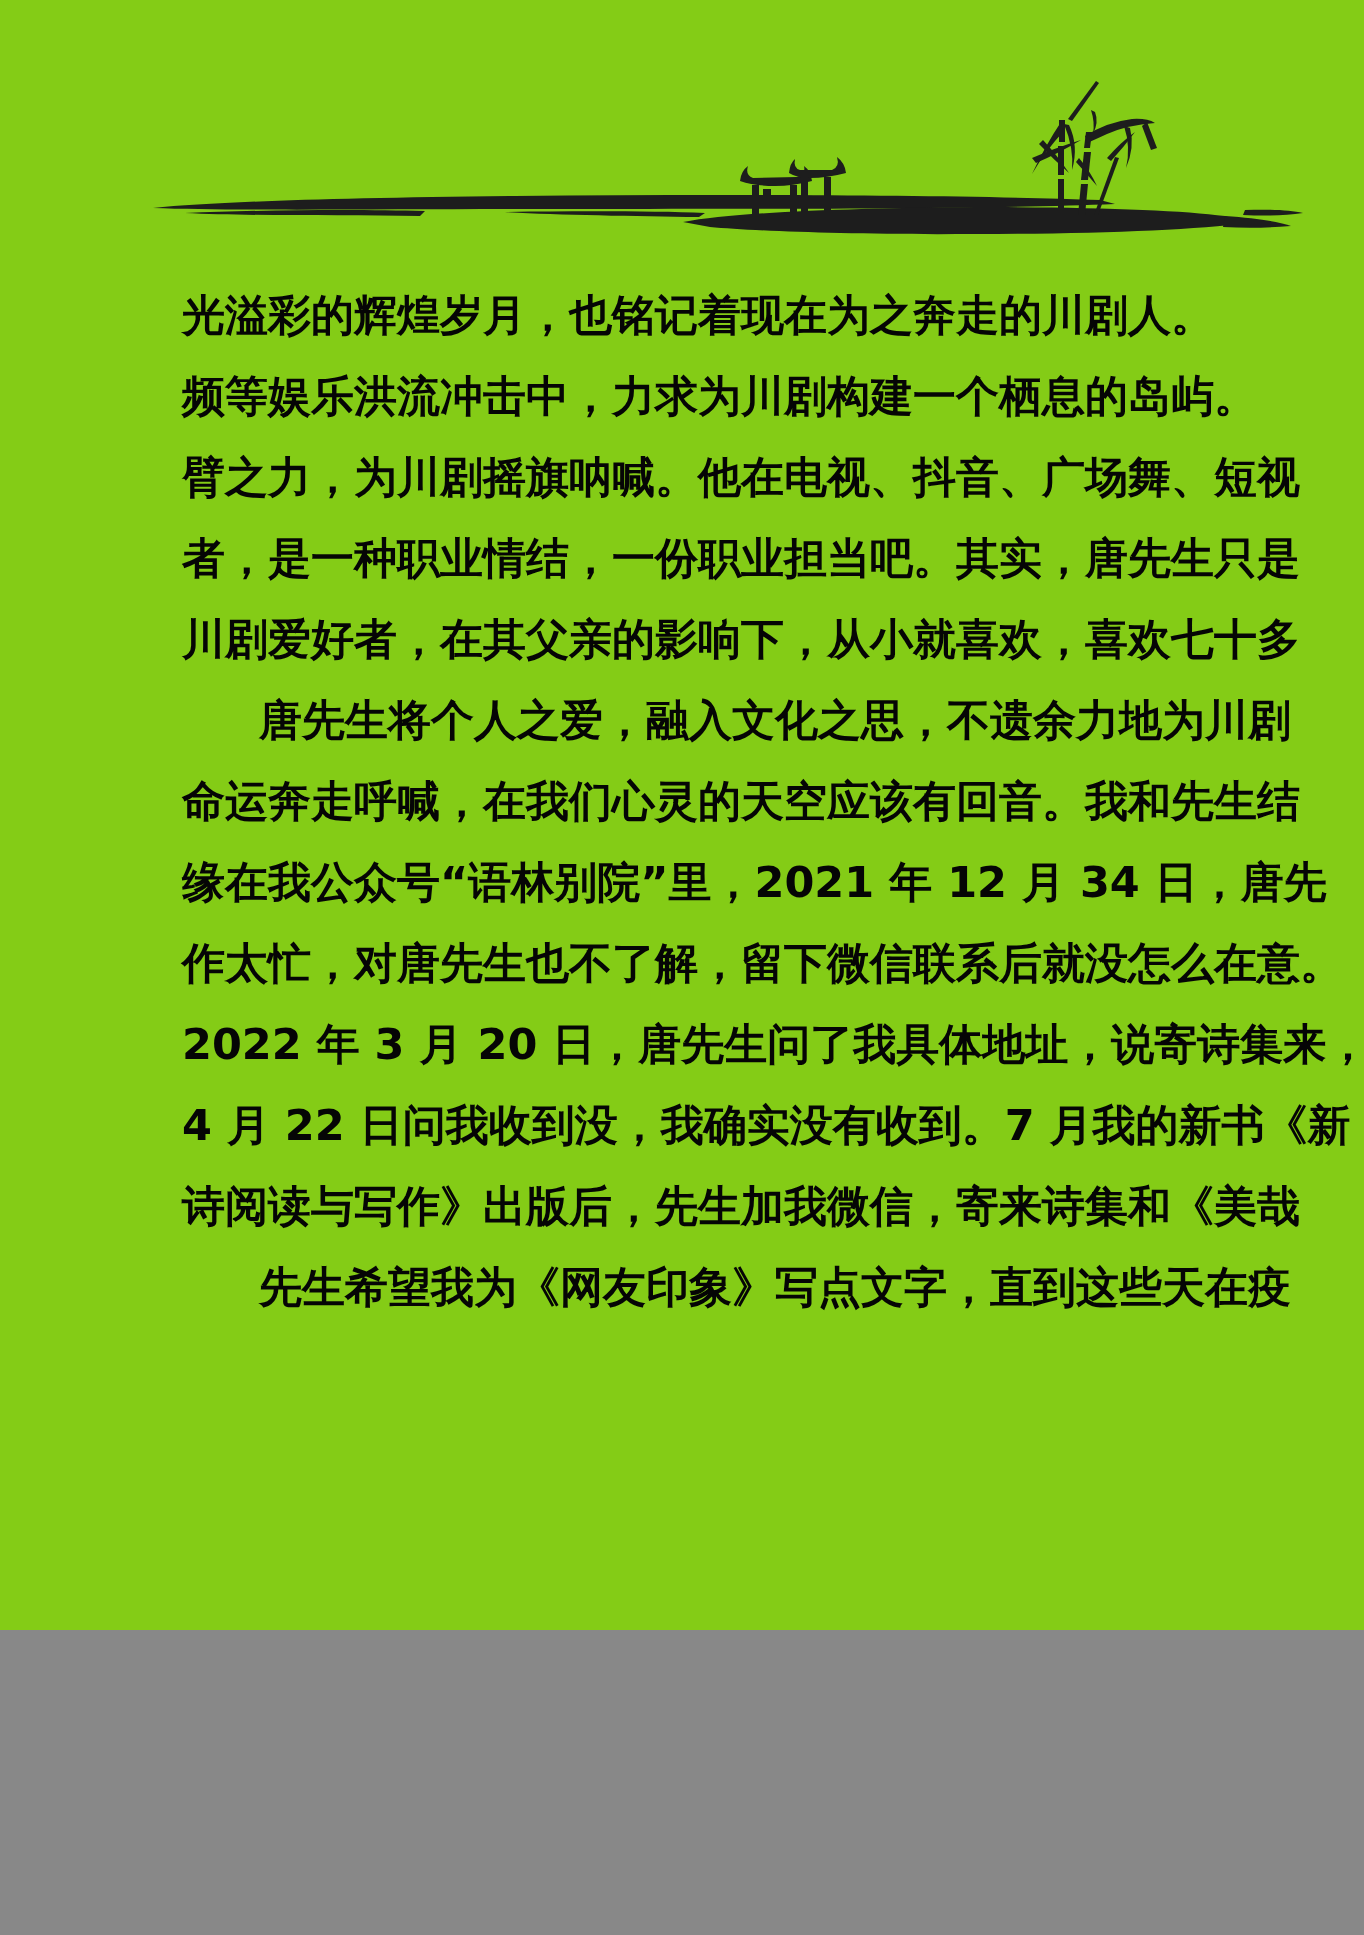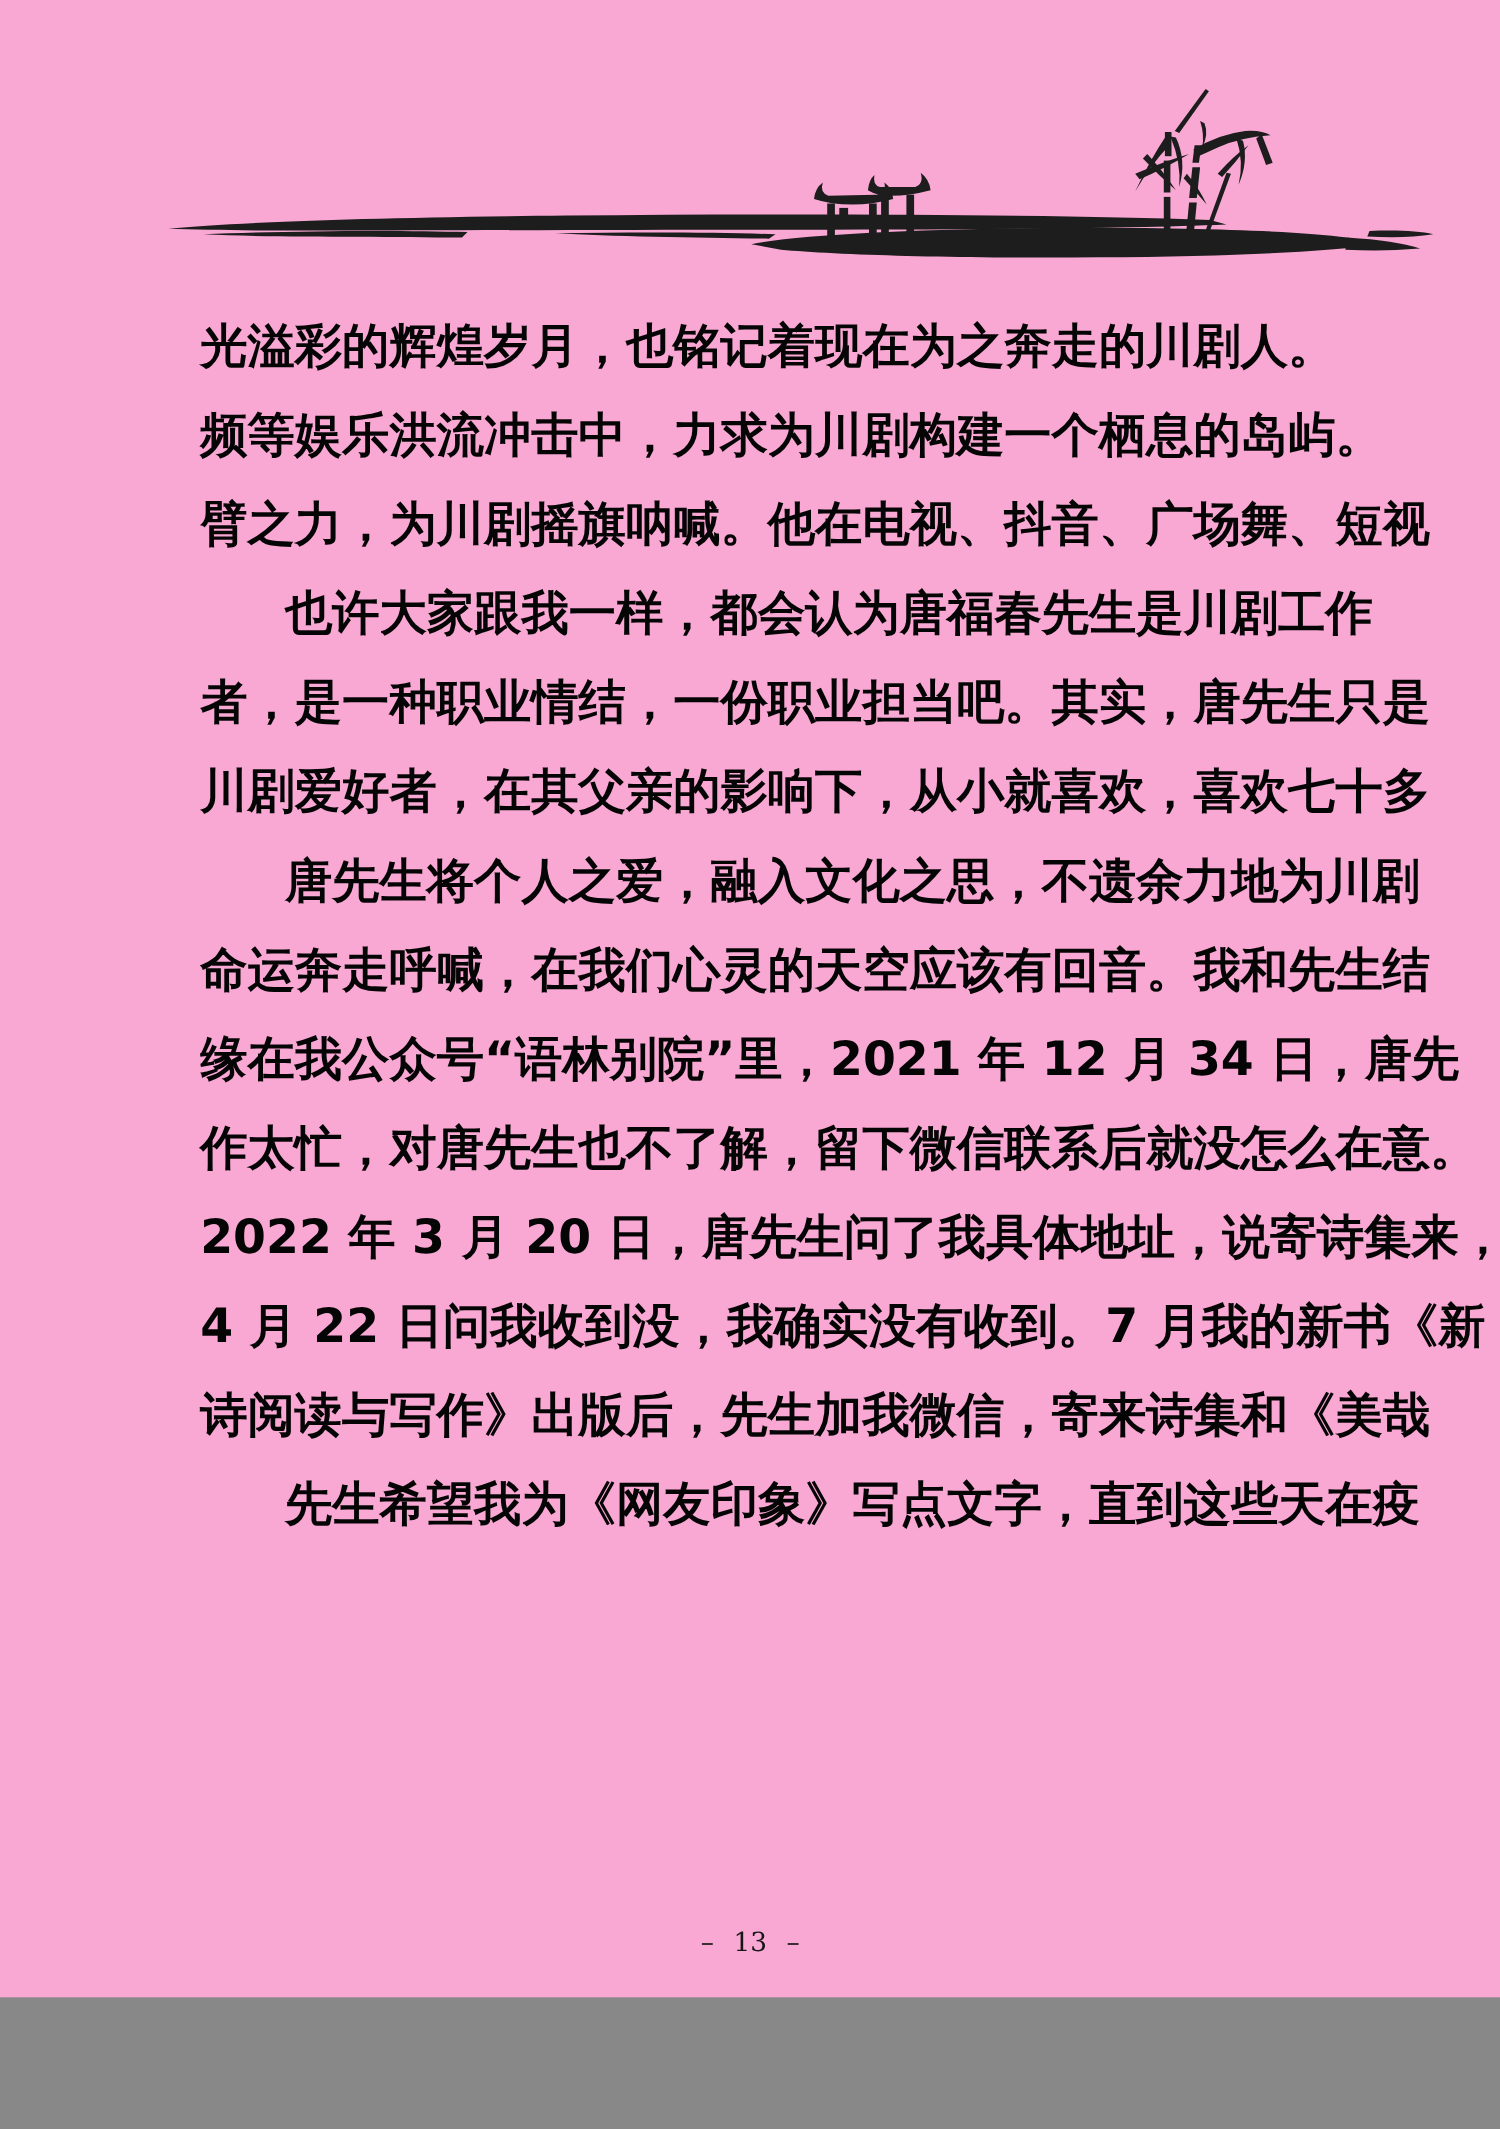--- a/index.html
+++ b/index.html
@@ -1,20 +1,20 @@
 <!DOCTYPE html>
 <html><head>
 <meta charset="utf-8">
 <style>
   html, body { margin: 0; padding: 0; background: #888; }
   .page {
     position: relative;
     width: 1364px;
-    height: 1816px;
-    background: #f9a8d4;
+    height: 1630px;
+    background: #84cc16;
     overflow: hidden;
     font-family: "DejaVu Sans", sans-serif;
   }
   .header-art {
     position: absolute;
     left: 95px;
     top: 62px;
     width: 1215px;
     height: 185px;
   }
@@ -109,21 +109,20 @@
         <path d="M984,96 Q995,109 1002,124 Q991,111 981,100 Z"></path>
         <path d="M996,48 Q1000,60 998,72 Q1004,60 1000,50 Z"></path>
       </g>
     </g>
   </svg>
 
   <div class="text-block">
       <div class="line no-fill">光溢彩的辉煌岁月，也铭记着现在为之奔走的川剧人。</div>
       <div class="line no-fill">频等娱乐洪流冲击中，力求为川剧构建一个栖息的岛屿。</div>
       <div class="line">臂之力，为川剧摇旗呐喊。他在电视、抖音、广场舞、短视</div>
-      <div class="line indent">也许大家跟我一样，都会认为唐福春先生是川剧工作</div>
       <div class="line">者，是一种职业情结，一份职业担当吧。其实，唐先生只是</div>
       <div class="line">川剧爱好者，在其父亲的影响下，从小就喜欢，喜欢七十多</div>
       <div class="line indent">唐先生将个人之爱，融入文化之思，不遗余力地为川剧</div>
       <div class="line">命运奔走呼喊，在我们心灵的天空应该有回音。我和先生结</div>
       <div class="line">缘在我公众号“语林别院”里，2021 年 12 月 34 日，唐先</div>
       <div class="line">作太忙，对唐先生也不了解，留下微信联系后就没怎么在意。</div>
       <div class="line">2022 年 3 月 20 日，唐先生问了我具体地址，说寄诗集来，</div>
       <div class="line">4 月 22 日问我收到没，我确实没有收到。7 月我的新书《新</div>
       <div class="line">诗阅读与写作》出版后，先生加我微信，寄来诗集和《美哉</div>
       <div class="line indent">先生希望我为《网友印象》写点文字，直到这些天在疫</div>

